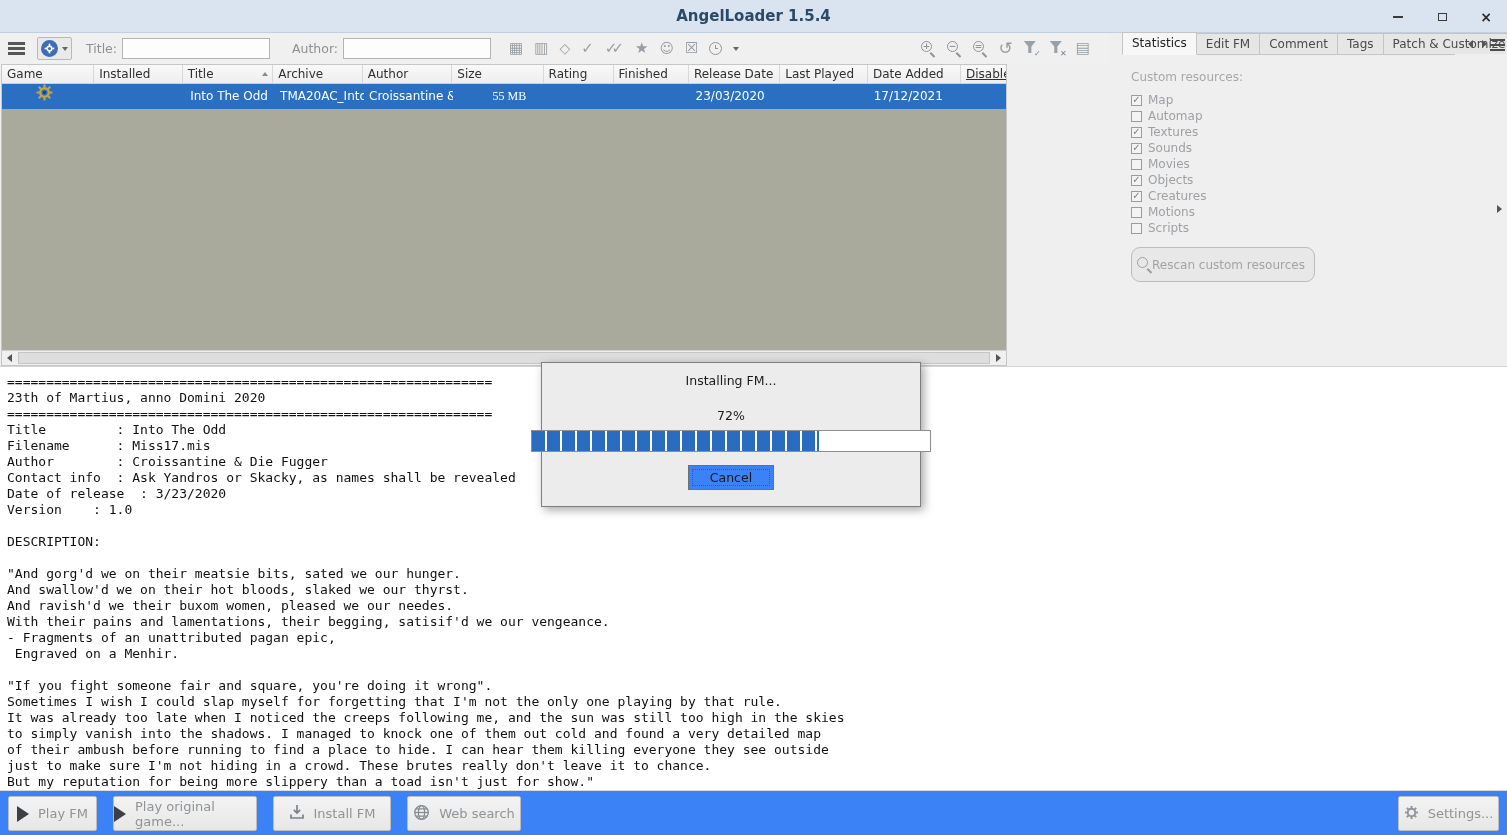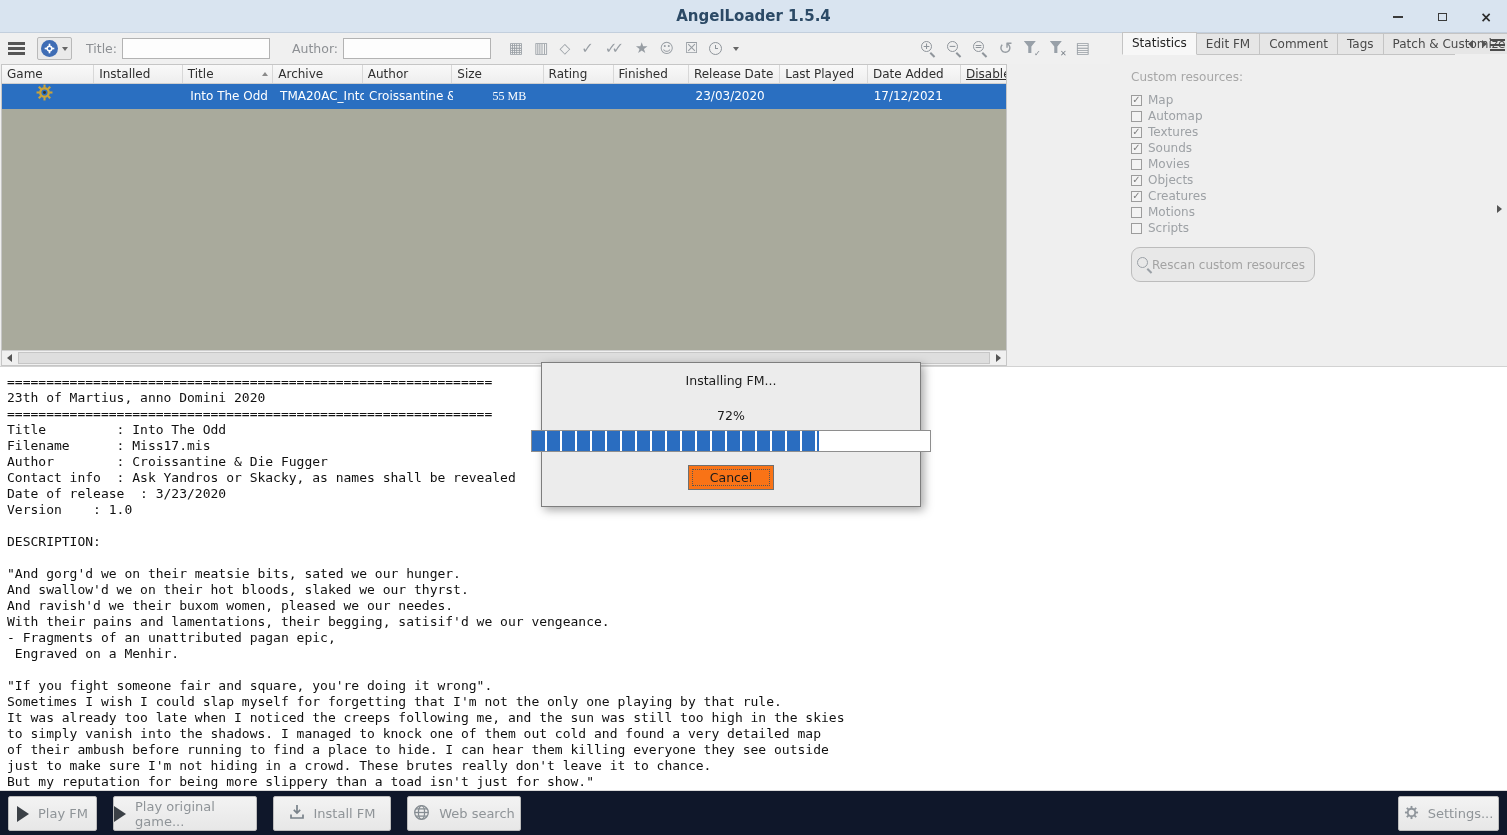--- a/index.html
+++ b/index.html
@@ -100,40 +100,40 @@
     border:1px solid #bcbcbc; background:#e8e8e8; color:#a3a3a3; font-size:12px; padding:0 9px 0 5px; border-radius:9px; }
   .rescan-btn .mag::before, .rescan-btn .mag::after { border-color:#9aa0a6; background-color:transparent; }
   .rescan-btn .mag::after { background:#9aa0a6; }
   .collapse-strip { position:absolute; right:1px; top:165px; width:14px; height:22px; display:flex; align-items:center; justify-content:center; }
 
   
   .readme { position:absolute; left:0; top:366px; width:1507px; height:424px; background:#ffffff; border-top:1px solid #d2d2d2; overflow:hidden; }
   .readme pre { margin:7px 0 0 7px; font-family:"DejaVu Sans Mono","Liberation Mono",monospace; font-size:13px; line-height:16px; color:#101010; }
 
   
-  .bottom-bar { position:absolute; left:0; top:790px; width:1507px; height:45px; background:#0f172a; border-top:1px solid #dadada; }
+  .bottom-bar { position:absolute; left:0; top:790px; width:1507px; height:45px; background:#3b82f6; border-top:1px solid #dadada; }
   .bbtn { position:absolute; top:5px; height:35px; display:flex; align-items:center; justify-content:center; gap:9px;
     background:linear-gradient(#f3f3f3,#e7e7e7); border:1px solid #bdbdbd; border-radius:2px; color:#8f9498; font-size:13px; }
   .play-tri { width:0; height:0; border-top:8px solid transparent; border-bottom:8px solid transparent; border-left:12px solid #3b4046; }
   .b-playfm { left:8px; width:89px; }
   .b-playorig { left:113px; width:144px; }
   .b-install { left:273px; width:118px; }
   .b-web { left:407px; width:114px; }
   .b-settings { left:1398px; width:101px; }
 
   
   .dialog { position:absolute; left:541px; top:362px; width:380px; height:145px; z-index:50;
     background:#ececec; border:1px solid #7e7e7e; box-shadow:3px 3px 9px rgba(0,0,0,.35);
     display:flex; flex-direction:column; align-items:center; }
   .dlg-title { margin-top:10px; font-size:12.5px; color:#1b1b1b; }
   .dlg-percent { margin-top:20px; font-size:12.5px; color:#1b1b1b; }
   .progress-track { width:400px; height:22px; margin-top:7px; background:#ffffff; border:1px solid #8e8e8e; }
   .progress-fill { height:100%; width:0;
     background:repeating-linear-gradient(90deg,#2a6dc0 0px,#2a6dc0 13px,#ffffff 13px,#ffffff 15px); }
-  .cancel-btn { margin-top:13px; width:86px; height:25px; background:#f97316; border:1px solid #6f6f6f;
+  .cancel-btn { margin-top:13px; width:86px; height:25px; background:#3b82f6; border:1px solid #6f6f6f;
     color:#1b1b1b; font-size:12.5px; display:flex; align-items:center; justify-content:center; position:relative; }
   .cancel-btn::after { content:""; position:absolute; inset:3px; border:1px dotted #555; }
 </style>
 </head>
 <body>
 
 <div class="titlebar">
   <div class="title-text">AngelLoader 1.5.4</div>
   <div class="win-controls">
     <div class="wc wc-min">

